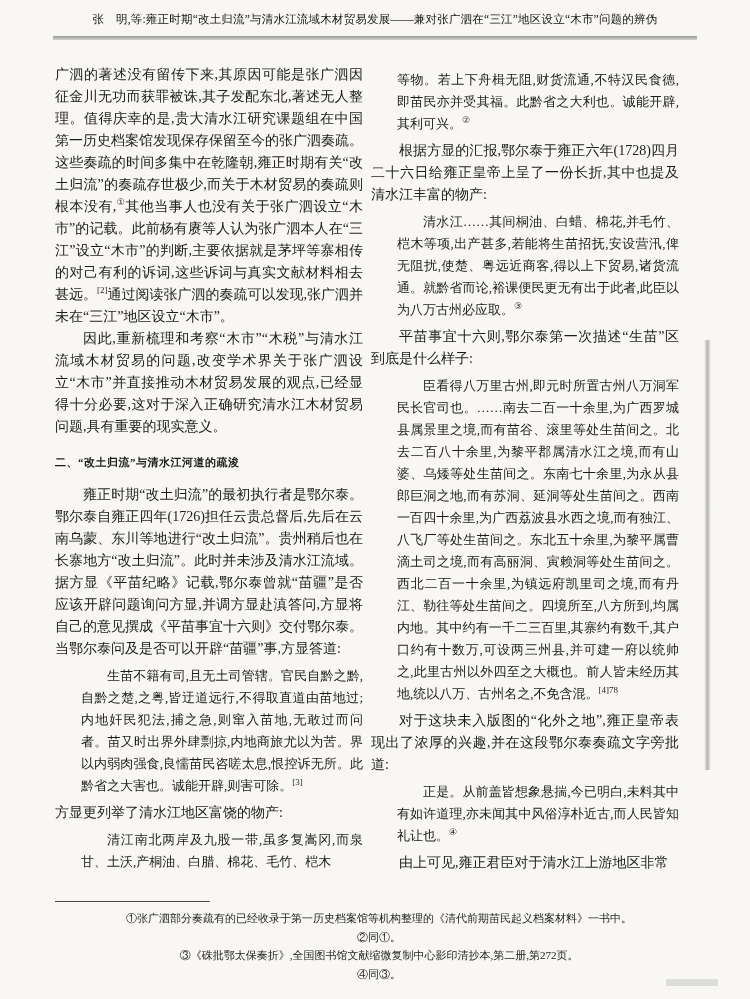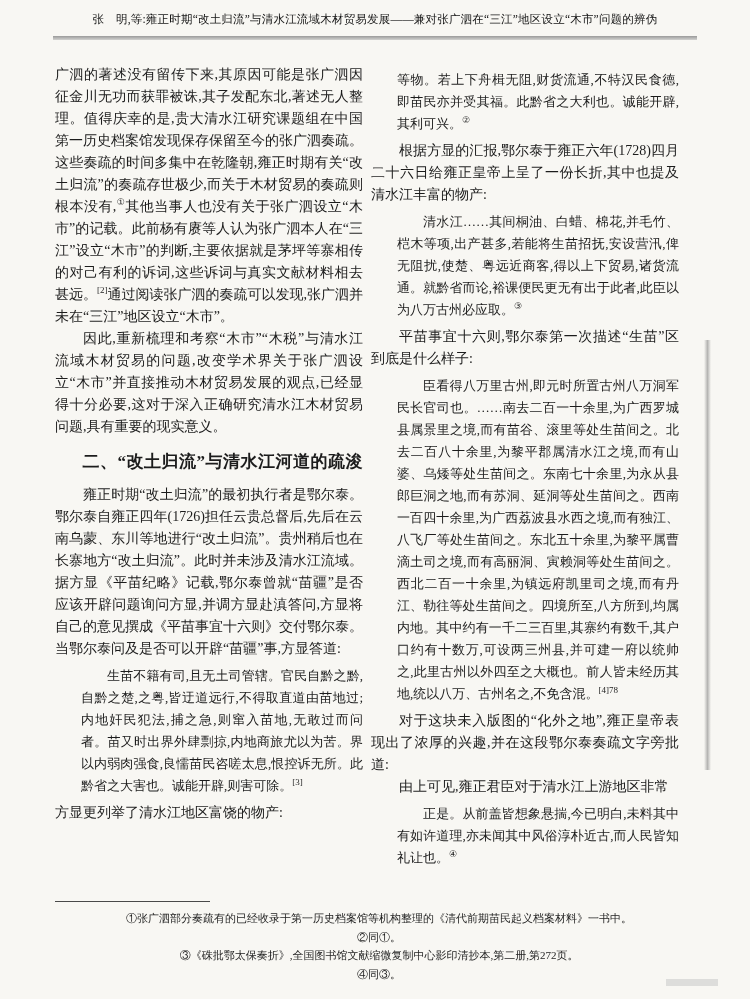--- a/index.html
+++ b/index.html
@@ -24,22 +24,22 @@
   .col{width:308px;font-size:14px;line-height:22px;text-align:justify;}
   .col .blk{margin:0;}
   .col .p{text-indent:2em;}
   .col .p-cont{text-indent:0;}
   .col .quote,.col .quote-cont{
     margin:5px 0 5px 26px;font-size:13px;line-height:22px;
   }
   .col .quote{text-indent:2em;}
   .col .quote-cont{text-indent:0;}
   .col h2.heading{
-    margin:13px 0 11px;font-size:17px;font-weight:bold;
-    text-align:right;text-indent:0;letter-spacing:0.5px;
+    margin:13px 0 11px;font-size:11px;font-weight:bold;
+    text-align:left;text-indent:0;letter-spacing:0.5px;
   }
   sup.fnmark{font-size:9px;line-height:0;vertical-align:super;letter-spacing:0;}
   .footnote-rule{
     position:absolute;top:901px;left:55px;width:155px;height:0;
     border-top:1.5px solid #4a4a4a;
   }
   .footnotes{
     position:absolute;top:909px;left:55px;width:648px;
     font-size:11px;line-height:18.5px;color:#1f1f1f;text-align:center;
   }
@@ -67,30 +67,31 @@
   <div class="header-rule"></div>
 
   <div class="columns">
     <div class="col">
         <p class="blk p-cont">广泗的著述没有留传下来,其原因可能是张广泗因征金川无功而获罪被诛,其子发配东北,著述无人整理。值得庆幸的是,贵大清水江研究课题组在中国第一历史档案馆发现保存保留至今的张广泗奏疏。这些奏疏的时间多集中在乾隆朝,雍正时期有关“改土归流”的奏疏存世极少,而关于木材贸易的奏疏则根本没有,<sup class="fnmark">①</sup>其他当事人也没有关于张广泗设立“木市”的记载。此前杨有赓等人认为张广泗本人在“三江”设立“木市”的判断,主要依据就是茅坪等寨相传的对己有利的诉词,这些诉词与真实文献材料相去甚远。<sup class="fnmark">[2]</sup>通过阅读张广泗的奏疏可以发现,张广泗并未在“三江”地区设立“木市”。</p>
         <p class="blk p">因此,重新梳理和考察“木市”“木税”与清水江流域木材贸易的问题,改变学术界关于张广泗设立“木市”并直接推动木材贸易发展的观点,已经显得十分必要,这对于深入正确研究清水江木材贸易问题,具有重要的现实意义。</p>
         <h2 class="blk heading">二、“改土归流”与清水江河道的疏浚</h2>
         <p class="blk p">雍正时期“改土归流”的最初执行者是鄂尔泰。鄂尔泰自雍正四年(1726)担任云贵总督后,先后在云南乌蒙、东川等地进行“改土归流”。贵州稍后也在长寨地方“改土归流”。此时并未涉及清水江流域。据方显《平苗纪略》记载,鄂尔泰曾就“苗疆”是否应该开辟问题询问方显,并调方显赴滇答问,方显将自己的意见撰成《平苗事宜十六则》交付鄂尔泰。当鄂尔泰问及是否可以开辟“苗疆”事,方显答道:</p>
         <p class="blk quote">生苗不籍有司,且无土司管辖。官民自黔之黔,自黔之楚,之粤,皆迂道远行,不得取直道由苗地过;内地奸民犯法,捕之急,则窜入苗地,无敢过而问者。苗又时出界外肆剽掠,内地商旅尤以为苦。界以内弱肉强食,良懦苗民咨嗟太息,恨控诉无所。此黔省之大害也。诚能开辟,则害可除。<sup class="fnmark">[3]</sup></p>
         <p class="blk p-cont">方显更列举了清水江地区富饶的物产:</p>
+        <p class="blk quote">清江南北两岸及九股一带,虽多复嵩冈,而泉甘、土沃,产桐油、白腊、棉花、毛竹、桤木</p>
       </div>
     <div class="col">
         <p class="blk quote-cont">等物。若上下舟楫无阻,财货流通,不特汉民食德,即苗民亦并受其福。此黔省之大利也。诚能开辟,其利可兴。<sup class="fnmark">②</sup></p>
         <p class="blk p">根据方显的汇报,鄂尔泰于雍正六年(1728)四月二十六日给雍正皇帝上呈了一份长折,其中也提及清水江丰富的物产:</p>
         <p class="blk quote">清水江……其间桐油、白蜡、棉花,并毛竹、桤木等项,出产甚多,若能将生苗招抚,安设营汛,俾无阻扰,使楚、粤远近商客,得以上下贸易,诸货流通。就黔省而论,裕课便民更无有出于此者,此臣以为八万古州必应取。<sup class="fnmark">③</sup></p>
         <p class="blk p">平苗事宜十六则,鄂尔泰第一次描述“生苗”区到底是什么样子:</p>
         <p class="blk quote">臣看得八万里古州,即元时所置古州八万洞军民长官司也。……南去二百一十余里,为广西罗城县属景里之境,而有苗谷、滚里等处生苗间之。北去二百八十余里,为黎平郡属清水江之境,而有山婆、乌矮等处生苗间之。东南七十余里,为永从县郎巨洞之地,而有苏洞、延洞等处生苗间之。西南一百四十余里,为广西荔波县水西之境,而有独江、八飞厂等处生苗间之。东北五十余里,为黎平属曹滴土司之境,而有高丽洞、寅赖洞等处生苗间之。西北二百一十余里,为镇远府凯里司之境,而有丹江、勒往等处生苗间之。四境所至,八方所到,均属内地。其中约有一千二三百里,其寨约有数千,其户口约有十数万,可设两三州县,并可建一府以统帅之,此里古州以外四至之大概也。前人皆未经历其地,统以八万、古州名之,不免含混。<sup class="fnmark">[4]78</sup></p>
         <p class="blk p">对于这块未入版图的“化外之地”,雍正皇帝表现出了浓厚的兴趣,并在这段鄂尔泰奏疏文字旁批道:</p>
+        <p class="blk quote">正是。从前盖皆想象悬揣,今已明白,未料其中有如许道理,亦未闻其中风俗淳朴近古,而人民皆知礼让也。<sup class="fnmark">④</sup></p>
         <p class="blk p">由上可见,雍正君臣对于清水江上游地区非常</p>
-        <p class="blk quote">正是。从前盖皆想象悬揣,今已明白,未料其中有如许道理,亦未闻其中风俗淳朴近古,而人民皆知礼让也。<sup class="fnmark">④</sup></p>
       </div>
   </div>
 
   <div class="scan-shadow"></div>
 
   <div class="footnote-rule"></div>
 
   <div class="footnotes">
     <p>①张广泗部分奏疏有的已经收录于第一历史档案馆等机构整理的《清代前期苗民起义档案材料》一书中。</p>
     <p>②同①。</p>

